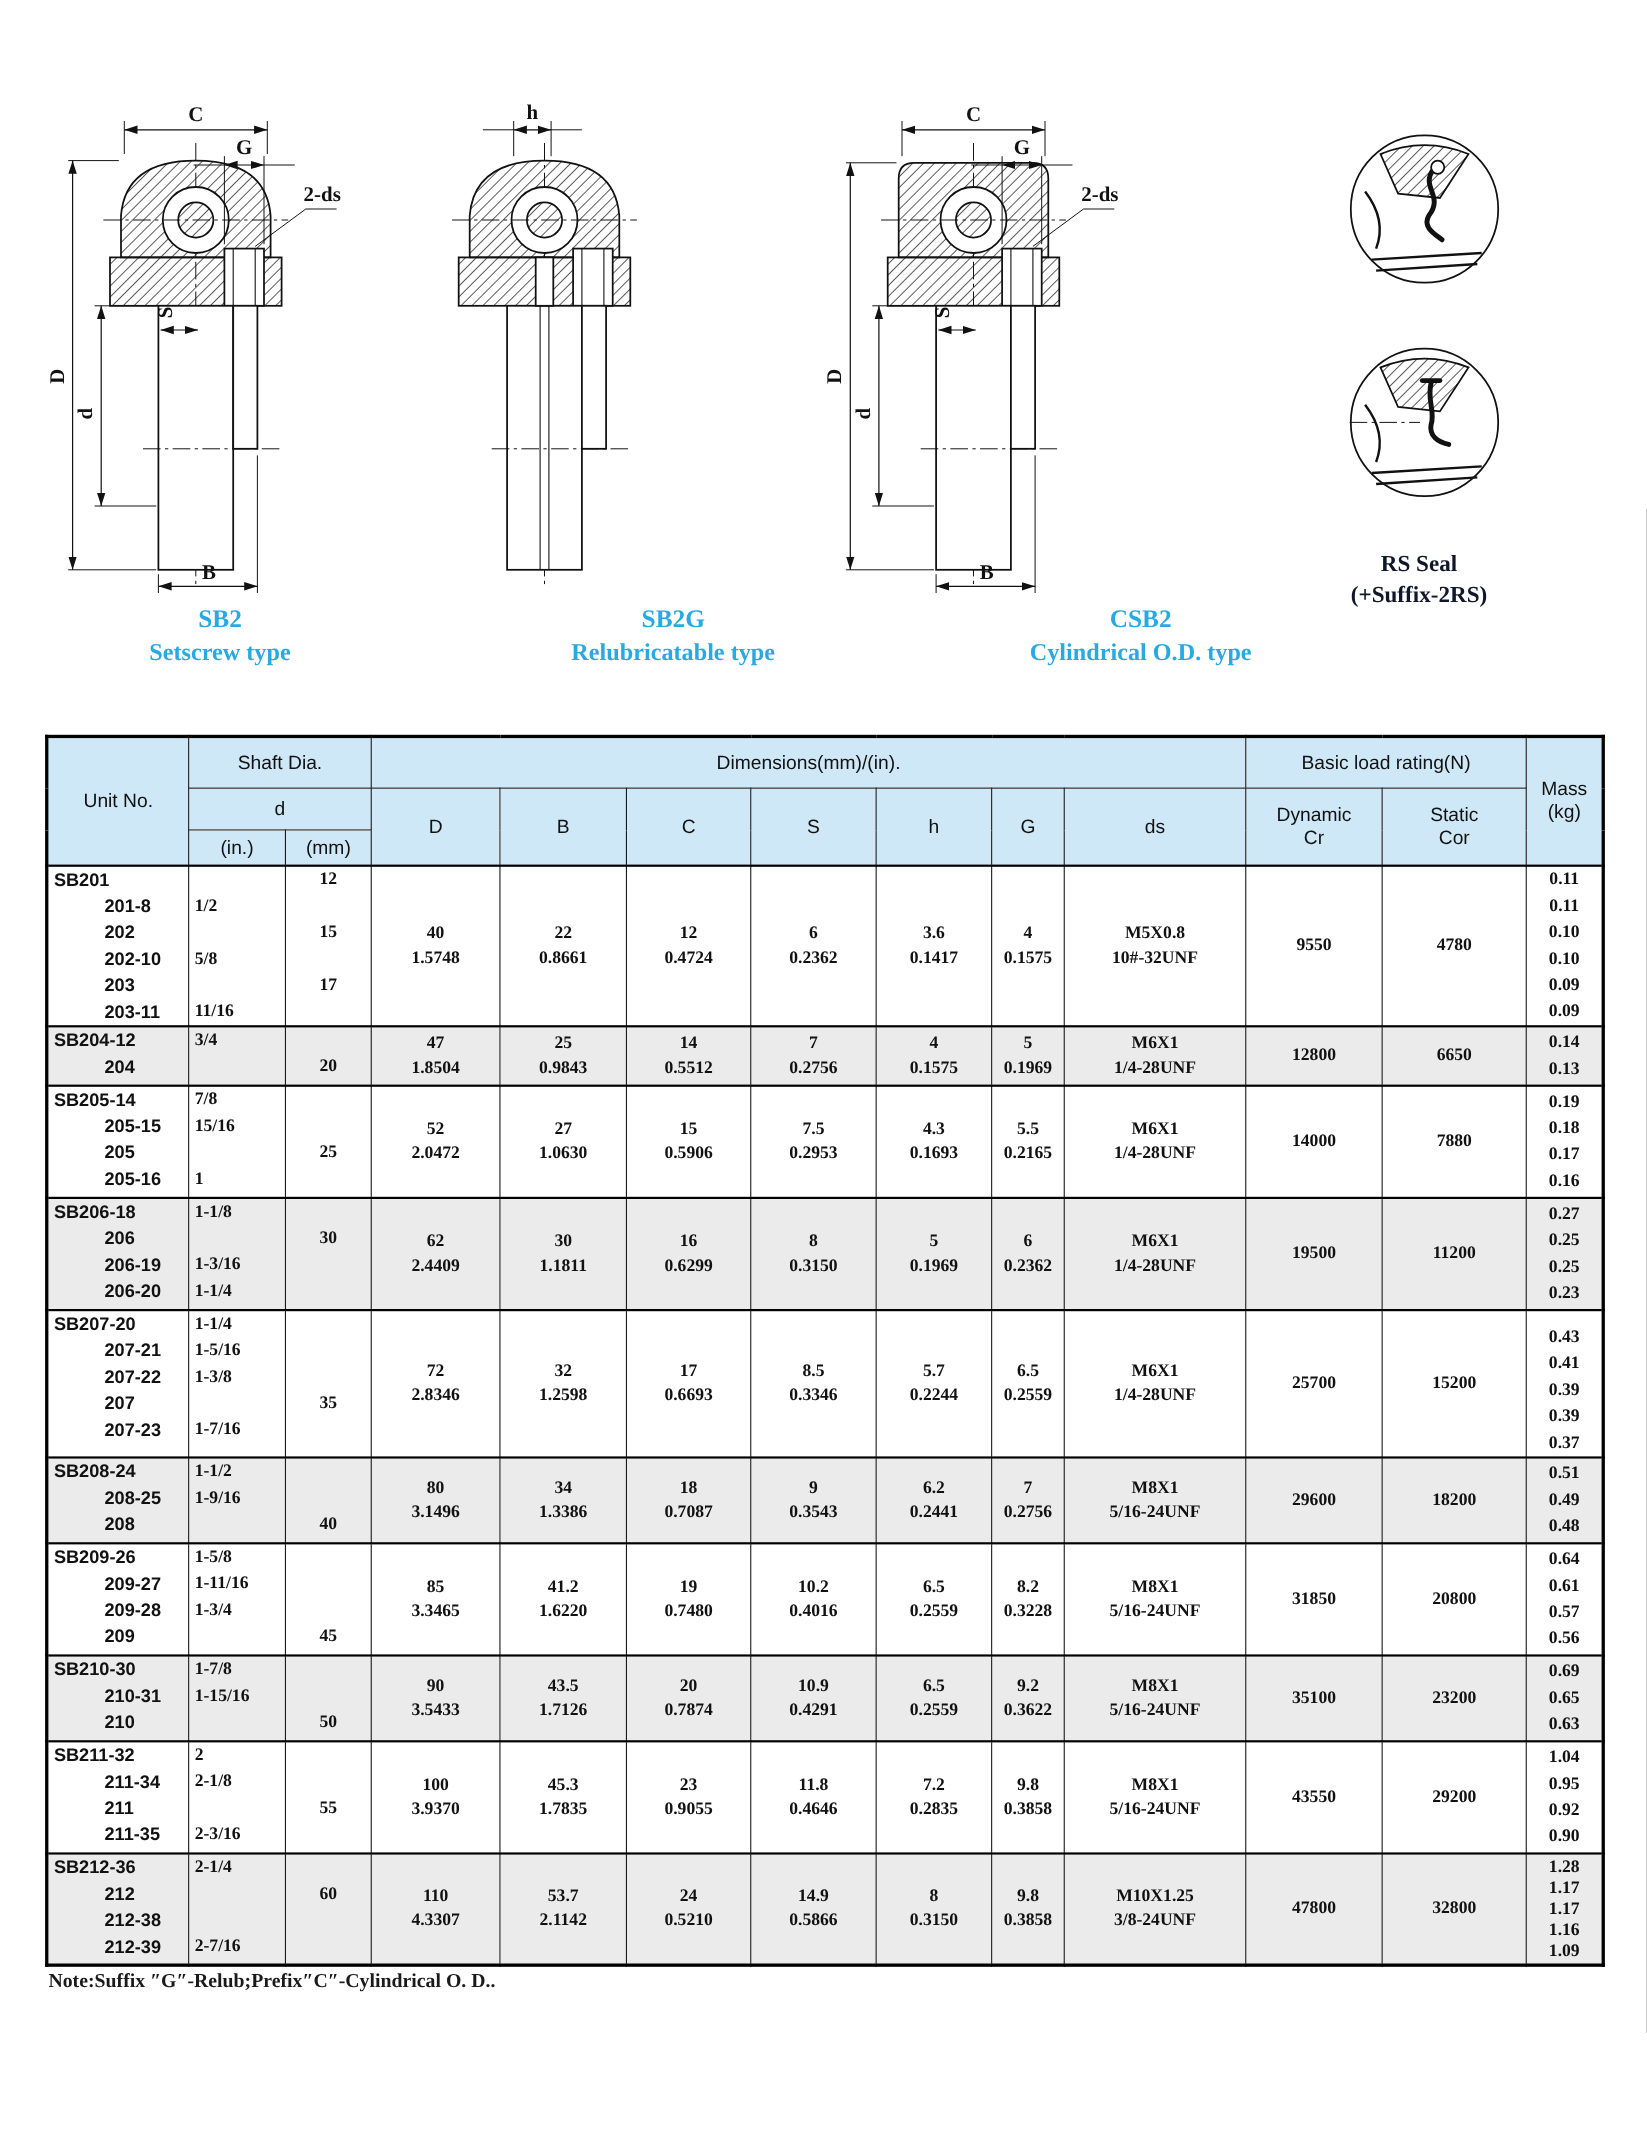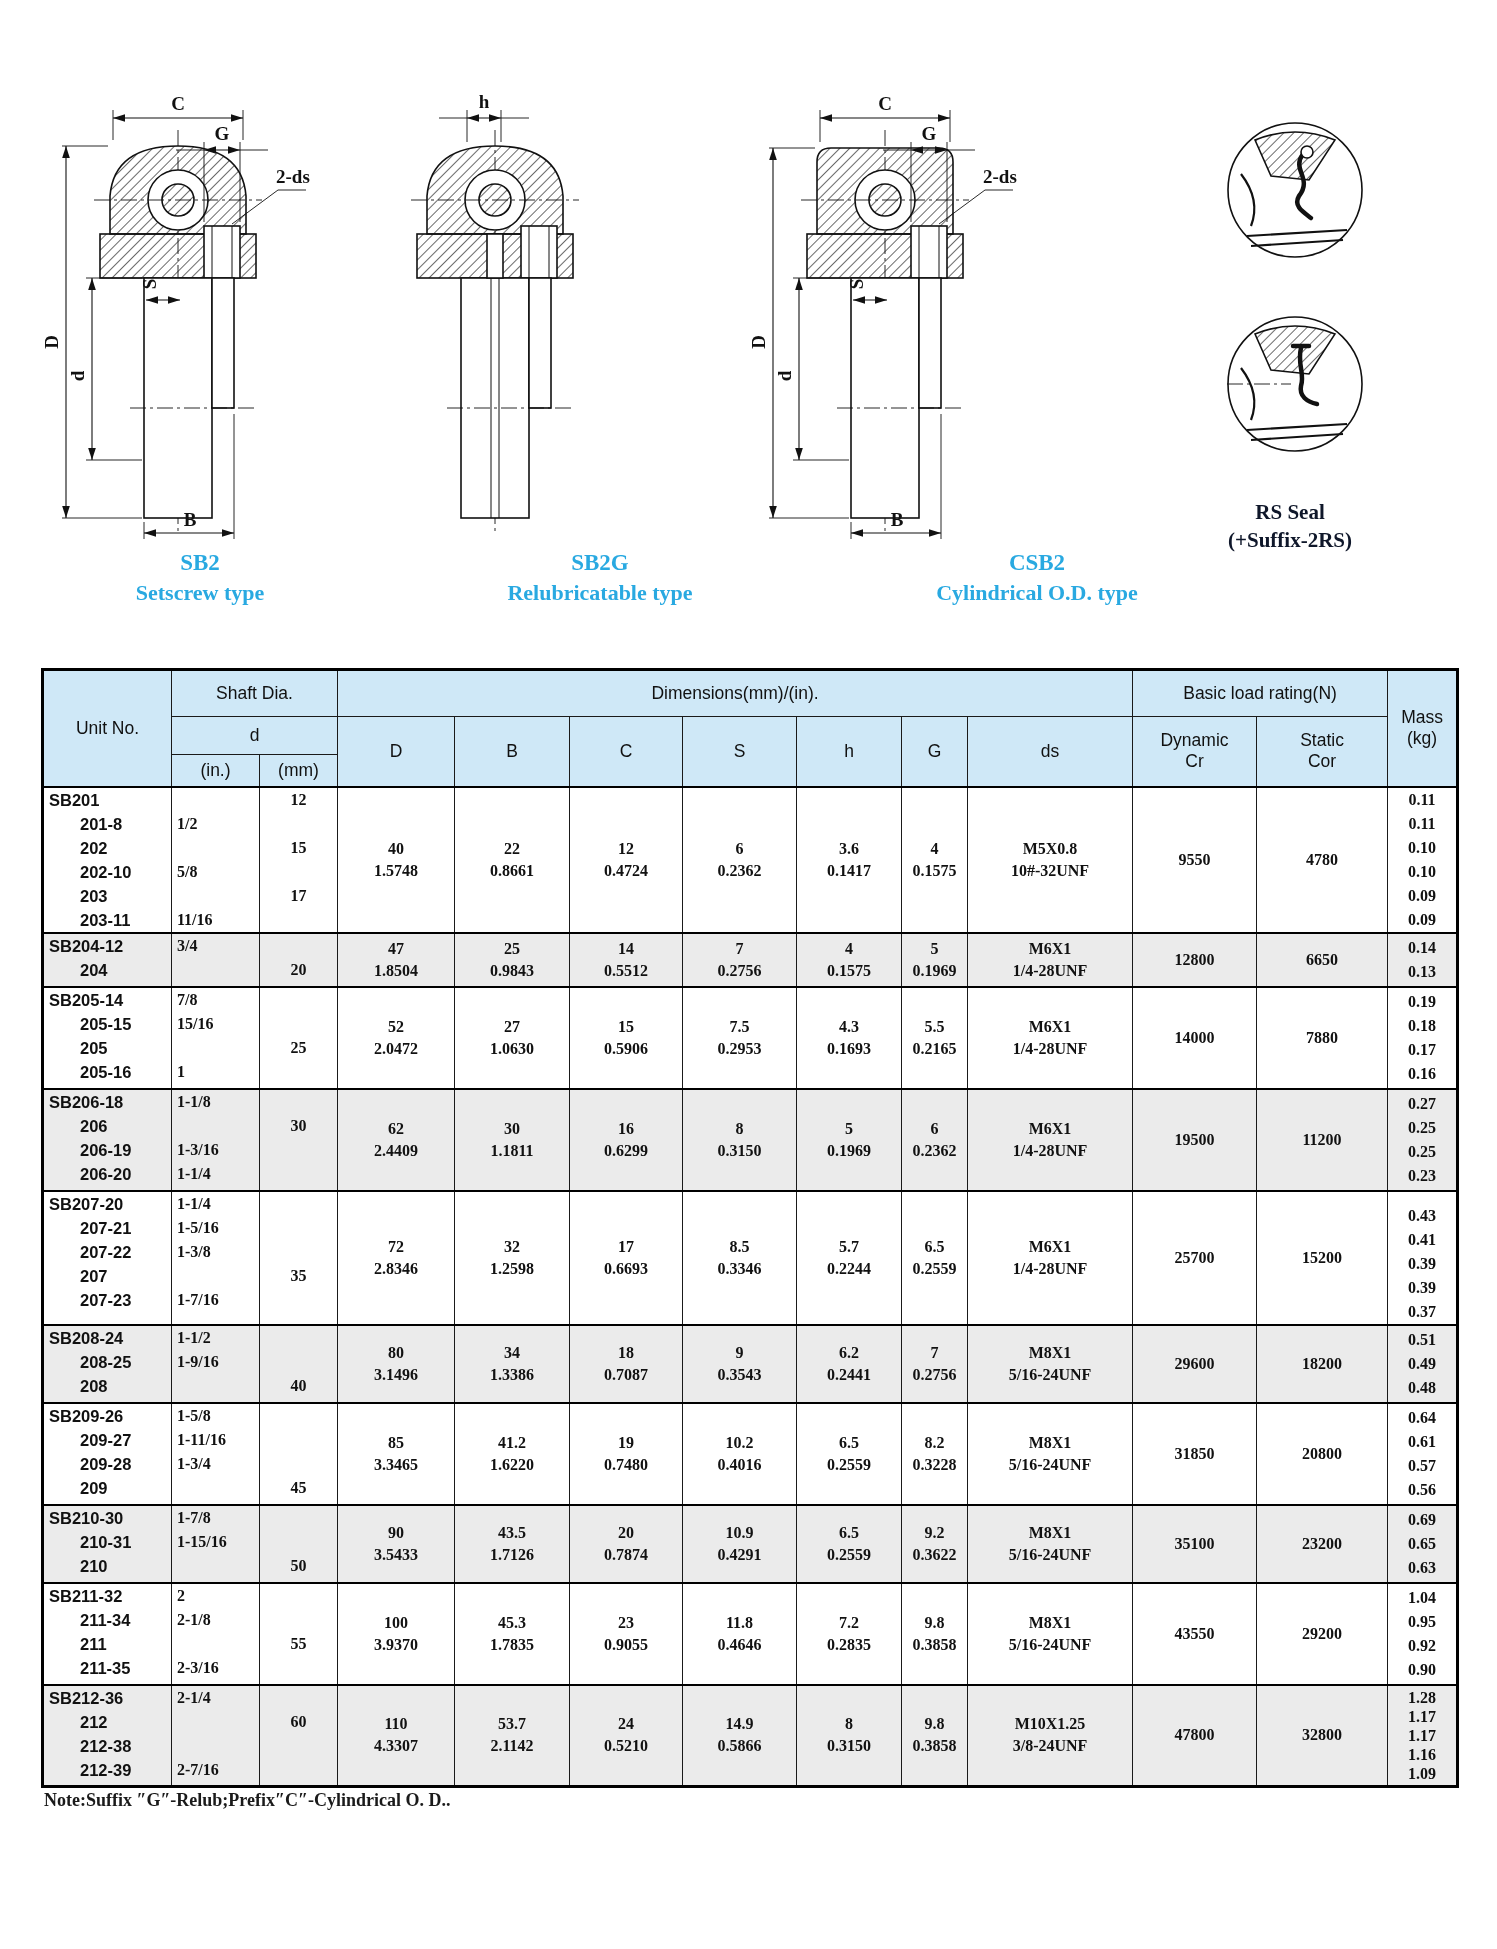--- a/index.html
+++ b/index.html
@@ -30,21 +30,21 @@
   thead th{background:#cfe8f7;font-family:"Liberation Sans",sans-serif;font-weight:400;
            font-size:17.5px;color:#111;text-align:center;}
   thead th div{line-height:21px;}
   tr.h1{height:47px;} tr.h2{height:38px;} tr.h3{height:32px;}
   tbody tr{border-top:2.5px solid #000;}
   tbody tr.shaded td{background:#ebebeb;}
   td.stack{vertical-align:top;padding-top:3px;}
   .ln{height:24px;line-height:24px;font-family:"Liberation Serif",serif;font-weight:700;
       font-size:16px;color:#111;white-space:nowrap;}
   td.unit .ln{font-family:"Liberation Sans",sans-serif;font-size:16.5px;text-align:left;}
-  .u0{padding-left:5px;} .us{padding-left:36px;}
+  .u0{padding-left:5px;} .us{padding-left:51px;}
   td.inch .ln{text-align:left;padding-left:5px;}
   td.mmc .ln{text-align:center;}
   td.dim{vertical-align:middle;text-align:center;font-family:"Liberation Serif",serif;
          font-weight:700;font-size:16px;color:#111;}
   td.dim div{line-height:22px;white-space:nowrap;}
   td.mass{vertical-align:middle;text-align:center;font-family:"Liberation Serif",serif;
           font-weight:700;font-size:16px;color:#111;}
   .note{position:absolute;left:44px;top:1790px;font-family:"Liberation Serif",serif;
         font-weight:700;font-size:18px;color:#1a1a1a;}
 </style>
@@ -190,21 +190,21 @@
     <line class="cl" x1="22" y1="272" x2="86" y2="272"></line>
     <path class="med" d="M36,256 Q56,282 46,308"></path>
     <path class="med" d="M42,318 L142,312"></path>
     <path class="med" d="M46,328 L138,322"></path>
   </svg>
 
   <div class="fig-caption" style="left:30px;top:548px;">
     <div class="code">SB2</div>
     <div class="type">Setscrew type</div>
   </div>
-  <div class="fig-caption" style="left:430px;top:548px;">
+  <div class="fig-caption" style="left:442px;top:548px;">
     <div class="code">SB2G</div>
     <div class="type">Relubricatable type</div>
   </div>
   <div class="fig-caption" style="left:867px;top:548px;">
     <div class="code">CSB2</div>
     <div class="type">Cylindrical O.D. type</div>
   </div>
   <div class="rs-caption">
     <div>RS Seal</div>
     <div>(+Suffix-2RS)</div>

